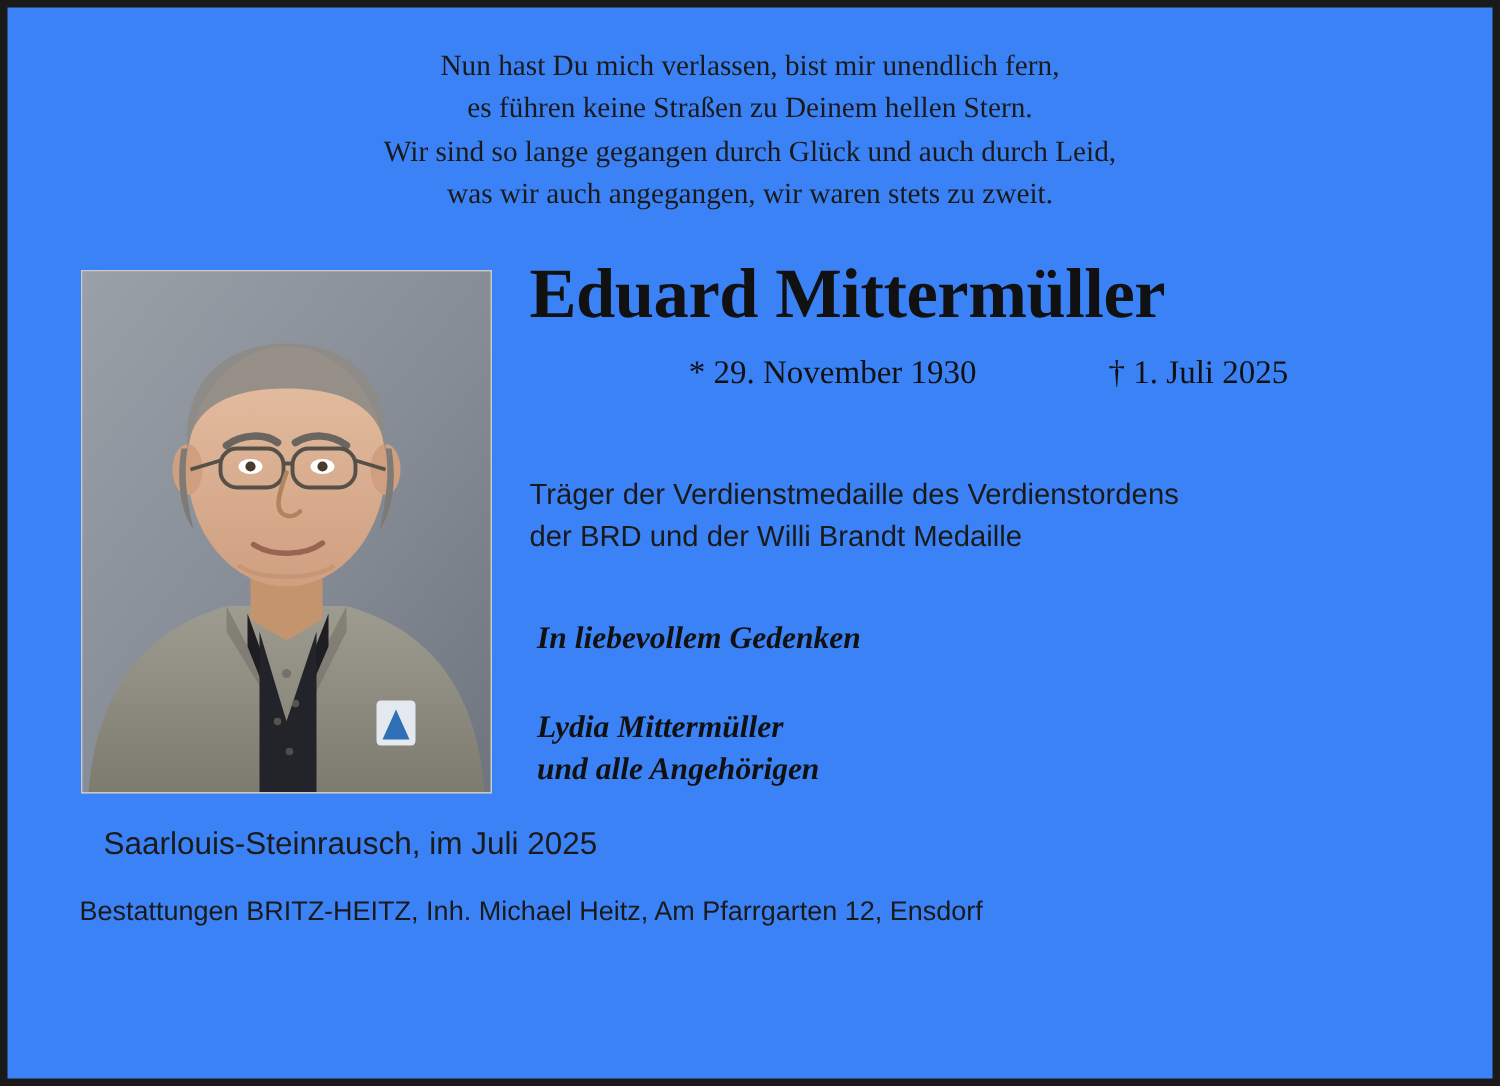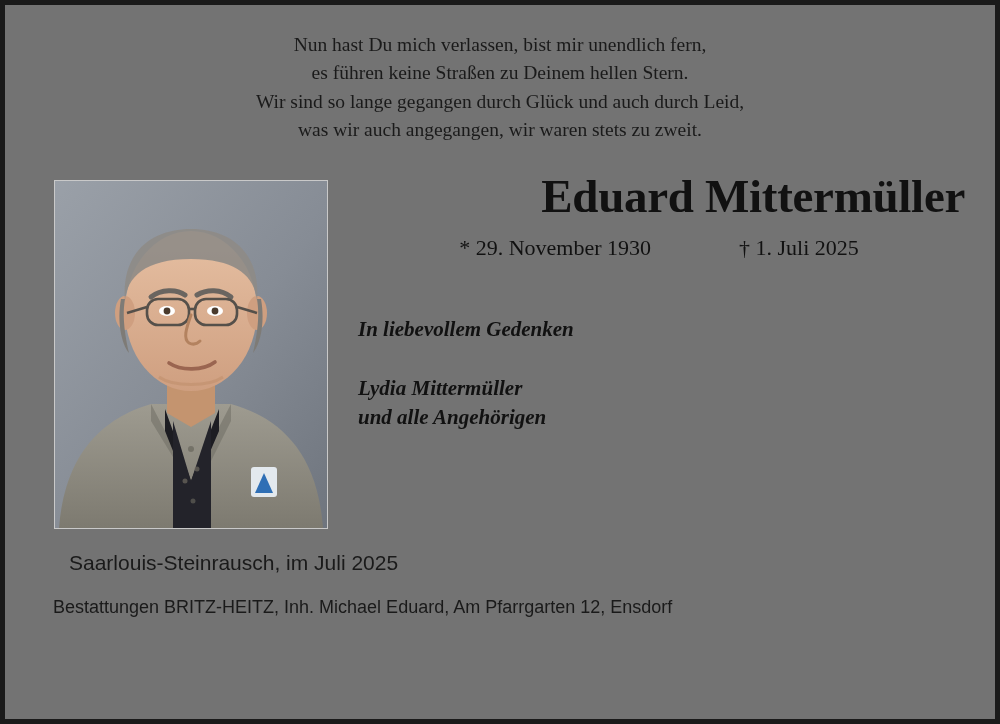--- a/index.html
+++ b/index.html
@@ -11,21 +11,21 @@
     width: 1000px;
     height: 724px;
     font-family: "Liberation Sans", sans-serif;
     overflow: hidden;
   }
   .obituary {
     position: relative;
     box-sizing: border-box;
     width: 1000px;
     height: 724px;
-    background: #737373;
+    background: #3b82f6;
     border: 5px solid #1a1a1a;
     padding: 0;
   }
 
   
   .verse {
     margin: 0;
     padding: 26px 40px 0 40px;
     text-align: center;
     font-family: "Liberation Serif", serif;
@@ -63,21 +63,21 @@
     padding-right: 30px;
     padding-top: 4px;
   }
 
   .name {
     font-family: "Liberation Serif", serif;
     font-weight: bold;
     font-size: 47px;
     line-height: 1.05;
     color: #111111;
-    text-align: right;
+    text-align: left;
     letter-spacing: -0.3px;
     white-space: nowrap;
     margin: 0 0 14px 0;
   }
   .dates {
     font-family: "Liberation Serif", serif;
     font-size: 22px;
     color: #111111;
     text-align: center;
     margin: 0 0 56px 0;
@@ -227,28 +227,32 @@
       </svg>
     </div>
 
     <div class="details">
       <div class="name">Eduard Mittermüller</div>
       <div class="dates">
         <span>* 29. November 1930</span>
         <span>† 1. Juli 2025</span>
       </div>
 
+      <div class="honours">
+        <span class="hline">Träger der Verdienstmedaille des Verdienstordens</span>
+        <span class="hline">der BRD und der Willi Brandt Medaille</span>
+      </div>
 
       <div class="memoriam">In liebevollem Gedenken</div>
 
       <div class="family">
         <span class="fline">Lydia Mittermüller</span>
         <span class="fline">und alle Angehörigen</span>
       </div>
     </div>
   </div>
 
   <div class="footer">
     <div class="place">Saarlouis-Steinrausch, im Juli 2025</div>
-    <div class="undertaker">Bestattungen BRITZ-HEITZ, Inh. Michael Eduard, Am Pfarrgarten 12, Ensdorf</div>
+    <div class="undertaker">Bestattungen BRITZ-HEITZ, Inh. Michael Heitz, Am Pfarrgarten 12, Ensdorf</div>
   </div>
 
 </div>
 
 </body></html>

